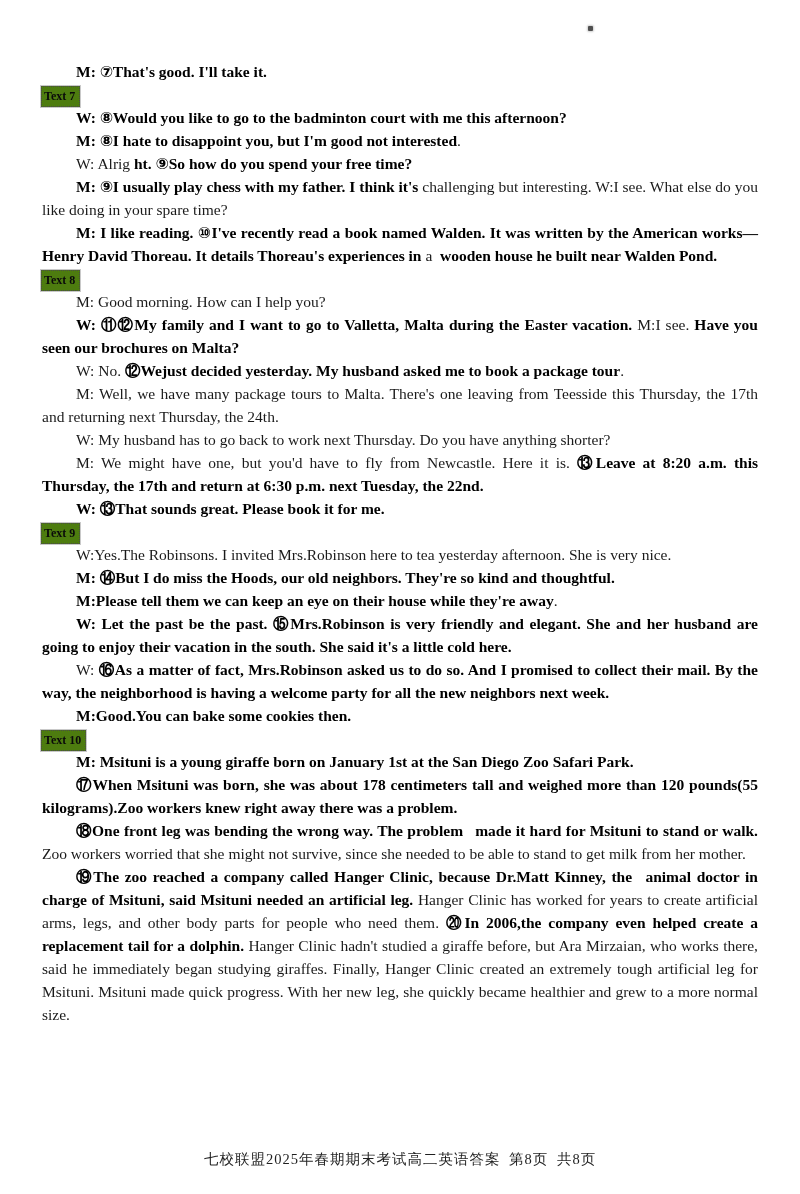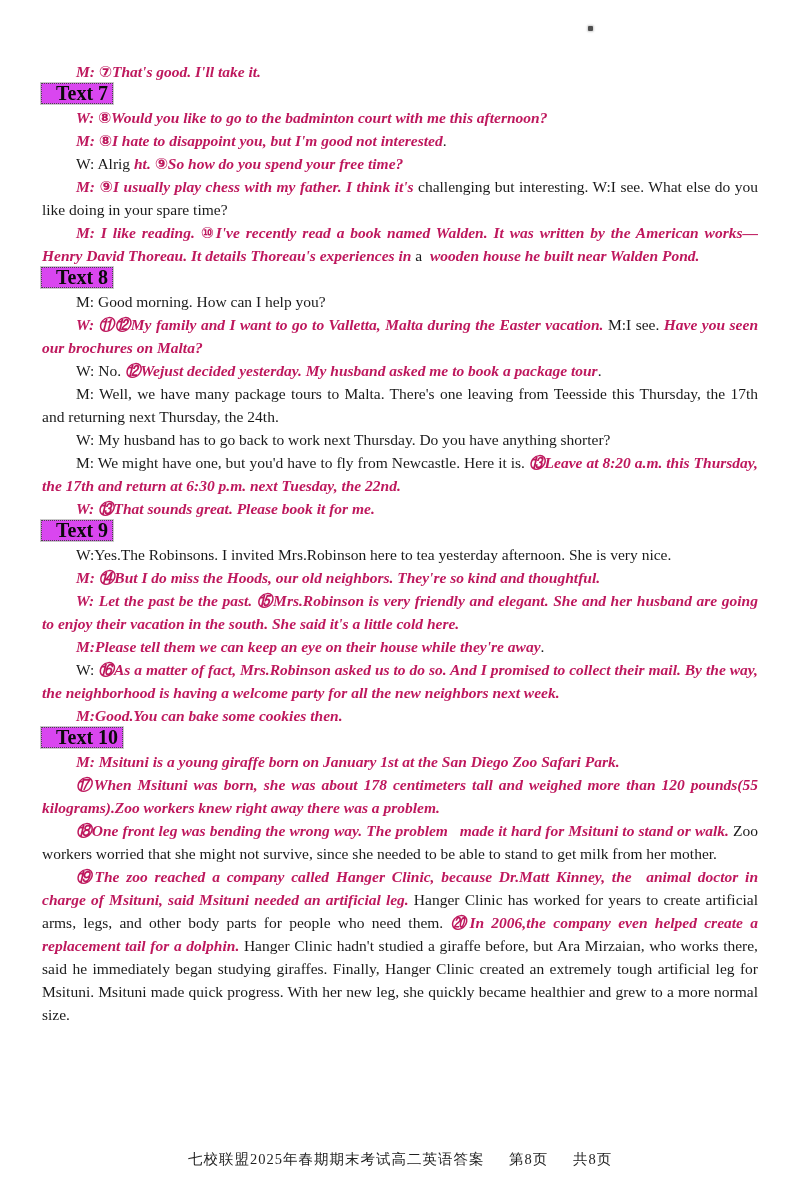--- a/index.html
+++ b/index.html
@@ -23,49 +23,49 @@
   }
   .para {
     margin: 0;
     font-size: 15.5px;
     line-height: 23px;
     text-align: justify;
     color: #1a1a1a;
   }
   .para.indent { text-indent: 34px; }
   .seg { font-weight: 400; }
-  .seg.bold { font-weight: 700; color: #be185d; font-style: italic; }
+  .seg.bold { font-weight: 700; color: #000000; }
   .label-line {
     line-height: 23px;
     height: 23px;
     margin-left: -1px;
   }
   .text-label {
     display: inline-block;
-    background: #d946ef;
+    background: #4d7c0f;
     border: 1px dotted #4a4a4a;
     box-shadow: 0 0 0 1px #c9c9c9;
-    padding: 0 4px 1px 14px;
+    padding: 0 4px 1px 2px;
     font-weight: 700;
-    font-size: 20px;
+    font-size: 12px;
     line-height: 18px;
     color: #0a0a0a;
   }
   .footer {
     position: absolute;
     left: 0;
     top: 1150px;
     width: 800px;
     text-align: center;
     font-size: 14.5px;
     color: #1f1f1f;
     letter-spacing: 1px;
   }
   .footer .part { display: inline-block; }
-  .footer .spaced { margin-left: 20px; }
+  .footer .spaced { margin-left: 4px; }
   .artifact-dot {
     position: absolute;
     left: 588px;
     top: 26px;
     width: 5px;
     height: 5px;
     background: #4f4f4f;
     border-radius: 1px;
     box-shadow: 0 0 2px 1px #cfcfcf;
   }
@@ -87,22 +87,22 @@
     <p class="para indent"><span class="seg">M: Good morning. How can I help you?</span></p>
     <p class="para indent"><span class="seg bold">W: ⑪⑫My family and I want to go to Valletta, Malta during the Easter vacation.</span><span class="seg"> M:I see. </span><span class="seg bold">Have you seen our brochures on Malta?</span></p>
     <p class="para indent"><span class="seg">W: No. </span><span class="seg bold">⑫Wejust decided yesterday. My husband asked me to book a package tour</span><span class="seg">.</span></p>
     <p class="para indent"><span class="seg">M: Well, we have many package tours to Malta. There's one leaving from Teesside this Thursday, the 17th and returning next Thursday, the 24th.</span></p>
     <p class="para indent"><span class="seg">W: My husband has to go back to work next Thursday. Do you have anything shorter?</span></p>
     <p class="para indent"><span class="seg">M: We might have one, but you'd have to fly from Newcastle. Here it is. </span><span class="seg bold">⑬Leave at 8:20 a.m. this Thursday, the 17th and return at 6:30 p.m. next Tuesday, the 22nd.</span></p>
     <p class="para indent"><span class="seg bold">W: ⑬That sounds great. Please book it for me.</span></p>
     <div class="label-line"><span class="text-label">Text 9</span></div>
     <p class="para indent"><span class="seg">W:Yes.The Robinsons. I invited Mrs.Robinson here to tea yesterday afternoon. She is very nice.</span></p>
     <p class="para indent"><span class="seg bold">M: ⑭But I do miss the Hoods, our old neighbors. They're so kind and thoughtful.</span></p>
+    <p class="para indent"><span class="seg bold">M:Please tell them we can keep an eye on their house while they're away</span><span class="seg">.</span></p>
     <p class="para indent"><span class="seg bold">W: Let the past be the past. ⑮Mrs.Robinson is very friendly and elegant. She and her husband are going to enjoy their vacation in the south. She said it's a little cold here.</span></p>
-    <p class="para indent"><span class="seg bold">M:Please tell them we can keep an eye on their house while they're away</span><span class="seg">.</span></p>
     <p class="para indent"><span class="seg">W: </span><span class="seg bold">⑯As a matter of fact, Mrs.Robinson asked us to do so. And I promised to collect their mail. By the way, the neighborhood is having a welcome party for all the new neighbors next week.</span></p>
     <p class="para indent"><span class="seg bold">M:Good.You can bake some cookies then.</span></p>
     <div class="label-line"><span class="text-label">Text 10</span></div>
     <p class="para indent"><span class="seg bold">M: Msituni is a young giraffe born on January 1st at the San Diego Zoo Safari Park.</span></p>
     <p class="para indent"><span class="seg bold">⑰When Msituni was born, she was about 178 centimeters tall and weighed more than 120 pounds(55 kilograms).Zoo workers knew right away there was a problem.</span></p>
     <p class="para indent"><span class="seg bold">⑱One front leg was bending the wrong way. The problem  made it hard for Msituni to stand or walk.</span><span class="seg"> Zoo workers worried that she might not survive, since she needed to be able to stand to get milk from her mother.</span></p>
     <p class="para indent"><span class="seg bold">⑲The zoo reached a company called Hanger Clinic, because Dr.Matt Kinney, the  animal doctor in charge of Msituni, said Msituni needed an artificial leg.</span><span class="seg"> Hanger Clinic has worked for years to create artificial arms, legs, and other body parts for people who need them. </span><span class="seg bold">⑳In 2006,the company even helped create a replacement tail for a dolphin.</span><span class="seg"> Hanger Clinic hadn't studied a giraffe before, but Ara Mirzaian, who works there, said he immediately began studying giraffes. Finally, Hanger Clinic created an extremely tough artificial leg for Msituni. Msituni made quick progress. With her new leg, she quickly became healthier and grew to a more normal size.</span></p>
   </div>
 
 <div class="footer">

